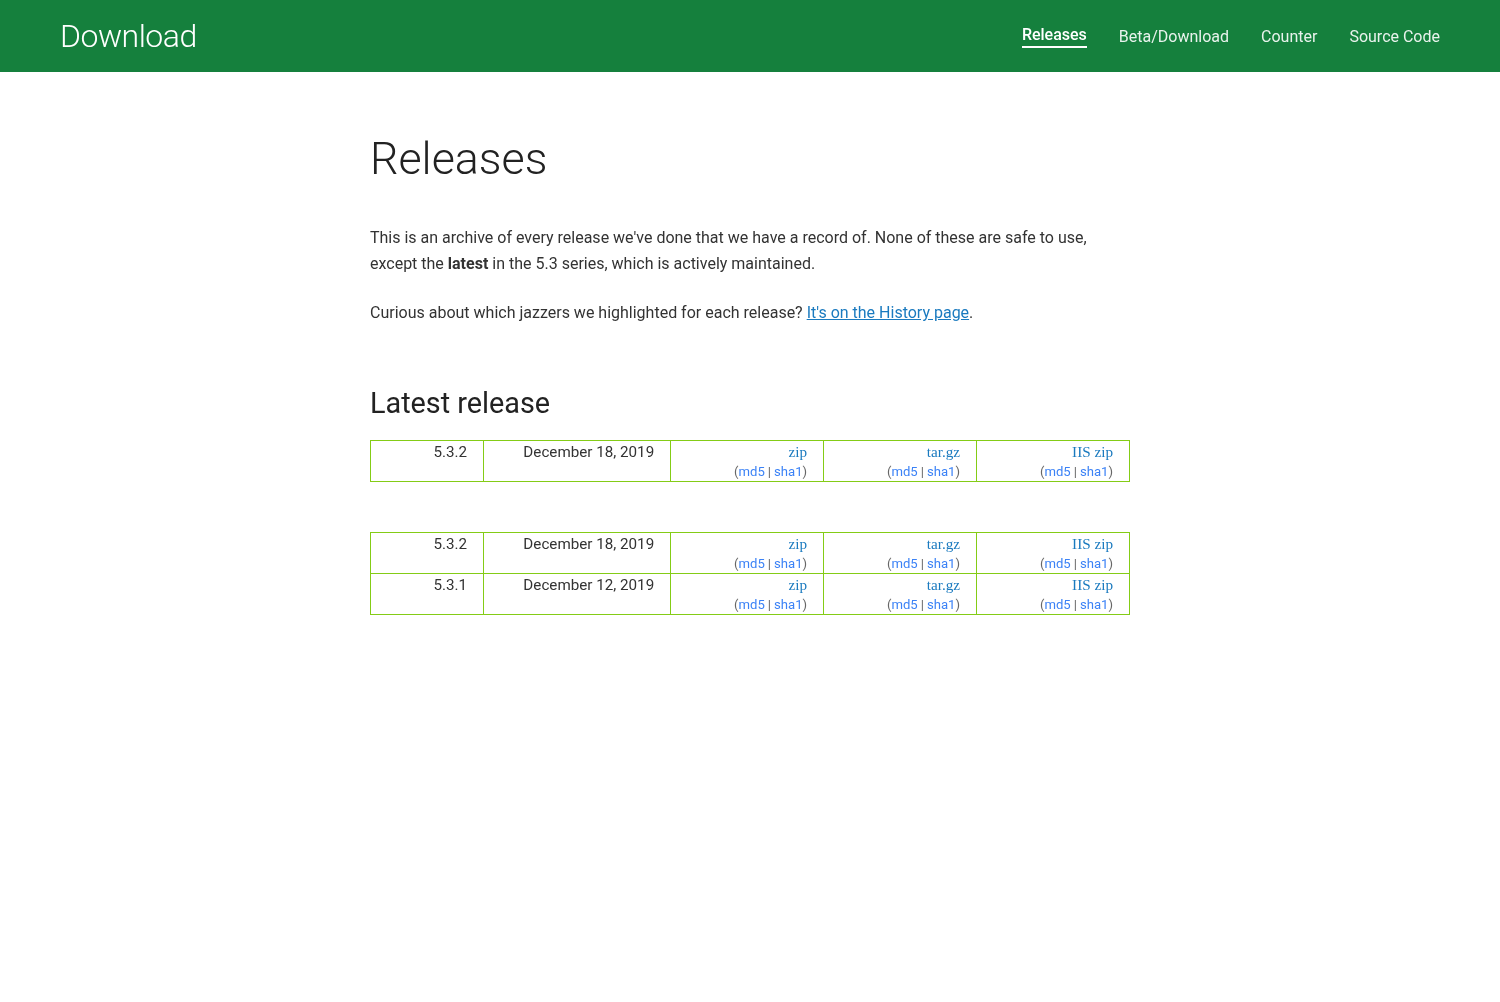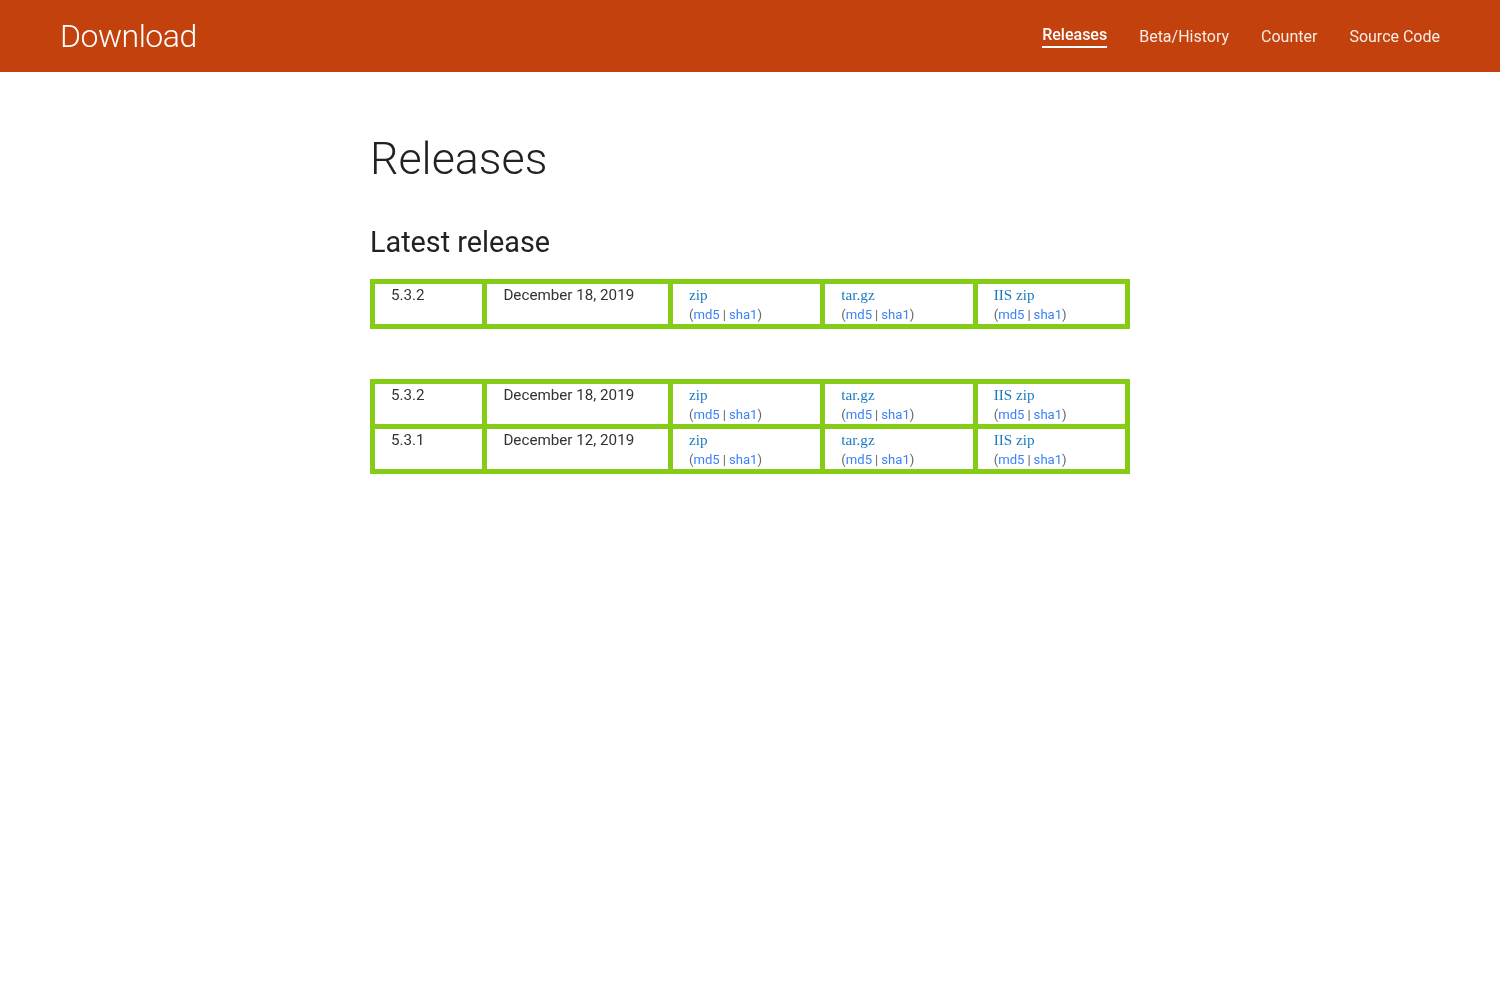--- a/index.html
+++ b/index.html
@@ -10,21 +10,21 @@
 
     body {
       font-family: -apple-system, BlinkMacSystemFont, 'Segoe UI', Roboto, 'Helvetica Neue', Arial, sans-serif;
       font-size: 16px;
       color: #333;
       background: #fff;
     }
 
     
     .header {
-      background-color: #c2410c;
+      background-color: #15803d;
       padding: 0 60px;
       display: flex;
       align-items: center;
       justify-content: space-between;
       height: 72px;
     }
 
     .header-title {
       color: #fff;
       font-size: 2rem;
@@ -101,24 +101,25 @@
     
     .release-table {
       width: 100%;
       border-collapse: collapse;
       margin-bottom: 50px;
       border: 1px solid #ddd;
     }
 
     .release-table td {
       padding: 2px 16px;
-      border: 5px solid #84cc16;
+      border: 1px solid #84cc16;
       vertical-align: top;
       font-size: 0.95rem;
       color: #333;
+      text-align: right;
     }
 
     .release-table td:first-child {
       width: 120px;
       font-weight: 400;
     }
 
     .release-table td:nth-child(2) {
       width: 200px;
     }
@@ -155,31 +156,38 @@
       margin-bottom: 24px;
     }
   </style>
 </head>
 <body>
 
 <header class="header">
   <span class="header-title">Download</span>
   <nav class="header-nav">
     <a class="nav-link active">Releases</a>
-    <a class="nav-link">Beta/History</a>
+    <a class="nav-link">Beta/Download</a>
     <a class="nav-link">Counter</a>
     <a class="nav-link">Source Code</a>
   </nav>
 </header>
 
 <main class="main-content">
 
   <h1 class="page-title">Releases</h1>
 
-
+  <p class="description">
+    <span>This is an archive of every release we've done that we have a record of. None of these are safe to use, except the </span><strong>latest</strong><span> in the 5.3 series, which is actively maintained.</span>
+  </p>
+
+  <p class="curious-text">
+    <span>Curious about which jazzers we highlighted for each release?</span>
+    <a href="#">It's on the History page</a><span>.</span>
+  </p>
 
   <div class="section-group">
     <h2 class="section-title">Latest release</h2>
     <table class="release-table">
       <tbody>
         <tr>
           <td>
             <span>5.3.2</span>
           </td>
           <td>

